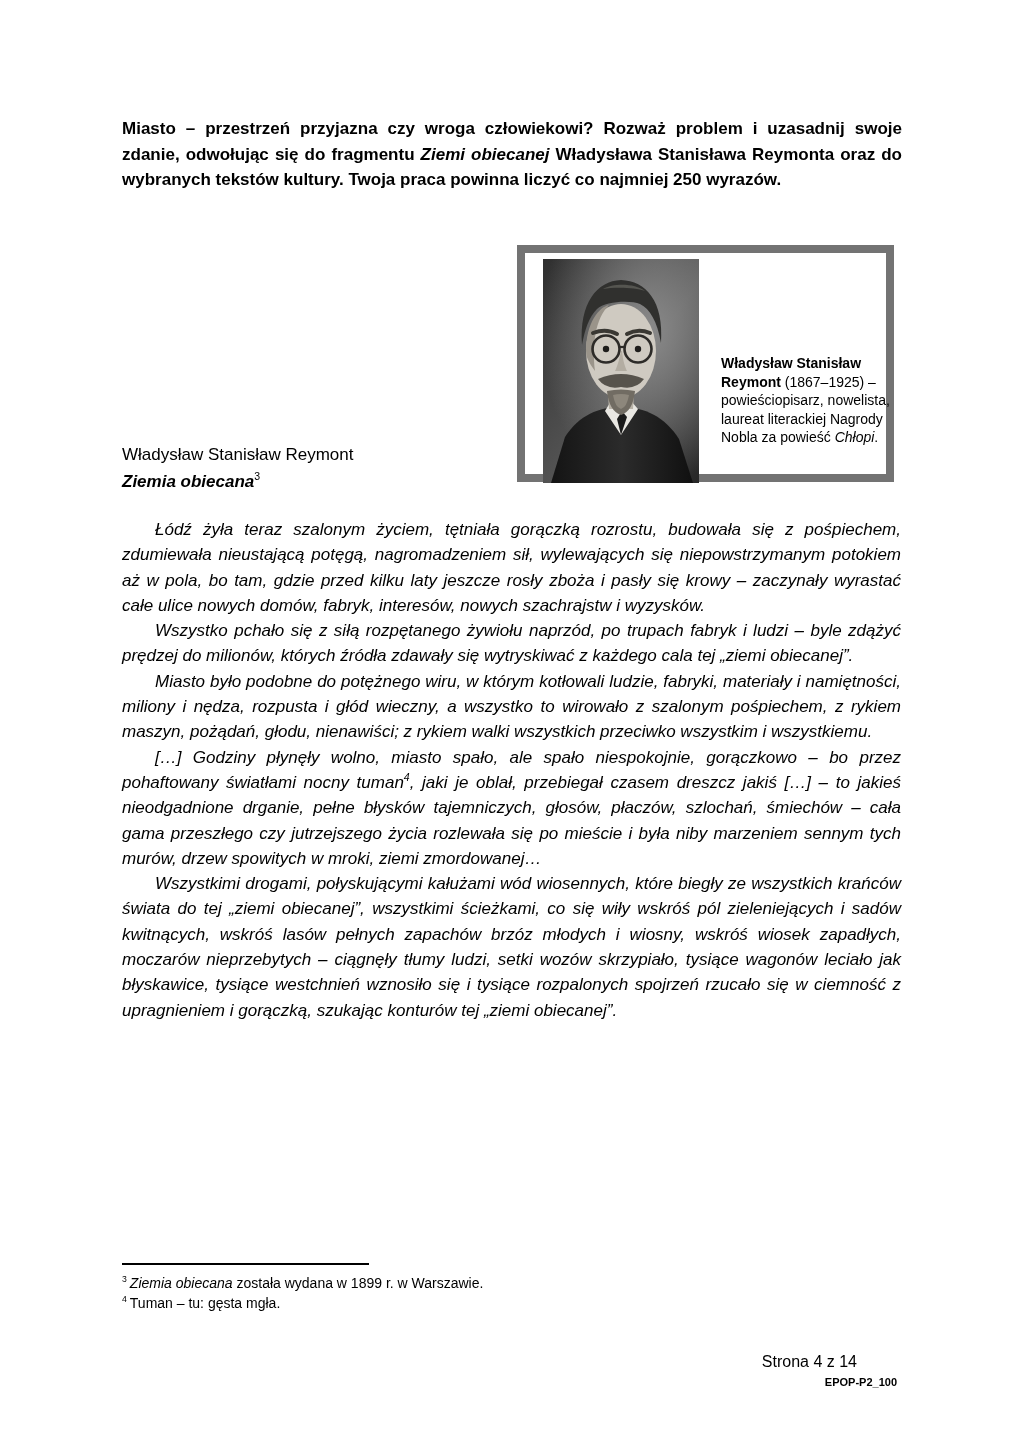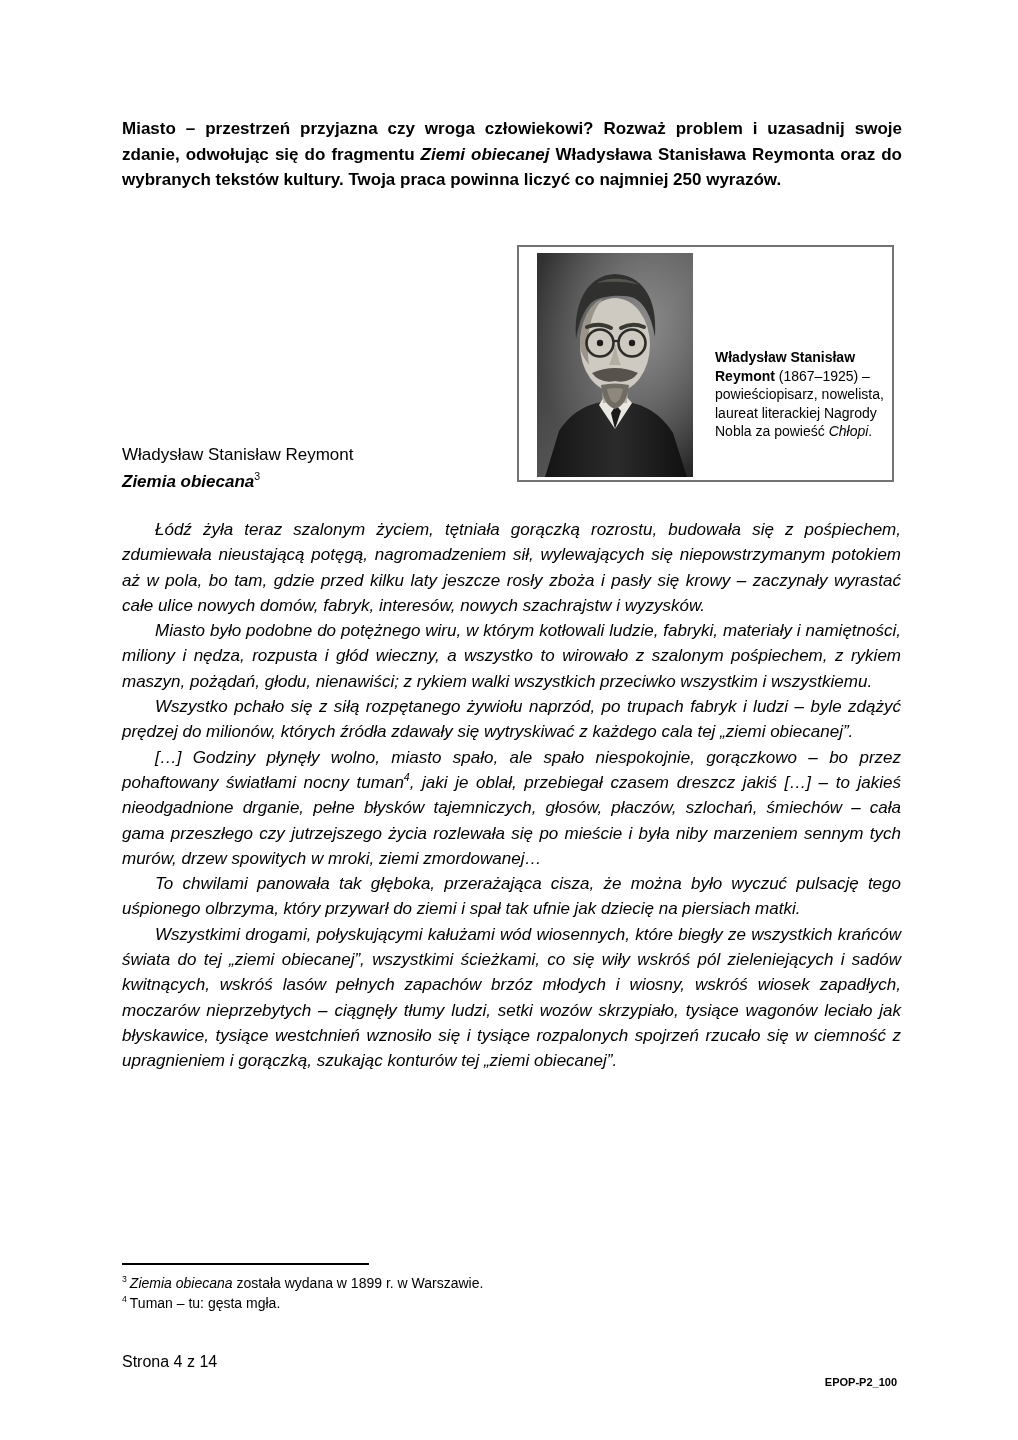--- a/index.html
+++ b/index.html
@@ -20,21 +20,21 @@
     font-size: 17px; font-weight: bold; line-height: 25.6px;
   }
   .task-label { flex: 0 0 88px; }
   .task-text { flex: 1; text-align: justify; }
   .task-text .ital { font-style: italic; }
 
   
   .infobox {
     position: absolute; left: 517px; top: 245px;
     width: 377px; height: 237px;
-    border: 2px solid #737373; background: #fff;
+    border: 8px solid #737373; background: #fff;
   }
   .photo-frame {
     position: absolute; left: 18px; top: 6px;
     width: 156px; height: 224px; overflow: hidden;
   }
   .photo-frame svg { display: block; }
   .caption {
     position: absolute; left: 196px; top: 101px; width: 176px;
     font-size: 14px; line-height: 18.5px;
   }
@@ -71,21 +71,21 @@
     border-top: 2px solid #000;
     margin-bottom: 9px;
   }
   .footnote { margin: 0; }
   .footnote .i { font-style: italic; }
   .footnote sup { margin-right: 3px; }
 
   
   .footer-page {
     position: absolute; left: 122px; top: 1353px; width: 735px;
-    text-align: left; font-size: 16px;
+    text-align: right; font-size: 16px;
   }
   .footer-code {
     position: absolute; right: 121px; top: 1376px;
     font-size: 11px; font-weight: bold;
   }
 </style>
 </head>
 <body>
 
 <div class="page">
@@ -155,25 +155,24 @@
   </div>
 
   <div class="source">
     <div>Władysław Stanisław Reymont</div>
     <div><span class="source-title">Ziemia obiecana</span><sup>3</sup>
     </div>
   </div>
 
   <div class="excerpt">
     <p>Łódź żyła teraz szalonym życiem, tętniała gorączką rozrostu, budowała się z pośpiechem, zdumiewała nieustającą potęgą, nagromadzeniem sił, wylewających się niepowstrzymanym potokiem aż w pola, bo tam, gdzie przed kilku laty jeszcze rosły zboża i pasły się krowy – zaczynały wyrastać całe ulice nowych domów, fabryk, interesów, nowych szachrajstw i wyzysków.</p>
+    <p>Wszystko pchało się z siłą rozpętanego żywiołu naprzód, po trupach fabryk i ludzi – byle zdążyć prędzej do milionów, których źródła zdawały się wytryskiwać z każdego cala tej „ziemi obiecanej”.</p>
     <p>Miasto było podobne do potężnego wiru, w którym kotłowali ludzie, fabryki, materiały i namiętności, miliony i nędza, rozpusta i głód wieczny, a wszystko to wirowało z szalonym pośpiechem, z rykiem maszyn, pożądań, głodu, nienawiści; z rykiem walki wszystkich przeciwko wszystkim i wszystkiemu.</p>
-    <p>Wszystko pchało się z siłą rozpętanego żywiołu naprzód, po trupach fabryk i ludzi – byle zdążyć prędzej do milionów, których źródła zdawały się wytryskiwać z każdego cala tej „ziemi obiecanej”.</p>
     <p><span>[…] Godziny płynęły wolno, miasto spało, ale spało niespokojnie, gorączkowo – bo przez pohaftowany światłami nocny tuman</span><sup>4</sup><span>, jaki je oblał, przebiegał czasem dreszcz jakiś […] – to jakieś nieodgadnione drganie, pełne błysków tajemniczych, głosów, płaczów, szlochań, śmiechów – cała gama przeszłego czy jutrzejszego życia rozlewała się po mieście i była niby marzeniem sennym tych murów, drzew spowitych w mroki, ziemi zmordowanej…</span>
     </p>
-    <p>To chwilami panowała tak głęboka, przerażająca cisza, że można było wyczuć pulsację tego uśpionego olbrzyma, który przywarł do ziemi i spał tak ufnie jak dziecię na piersiach matki.</p>
     <p>Wszystkimi drogami, połyskującymi kałużami wód wiosennych, które biegły ze wszystkich krańców świata do tej „ziemi obiecanej”, wszystkimi ścieżkami, co się wiły wskróś pól zieleniejących i sadów kwitnących, wskróś lasów pełnych zapachów brzóz młodych i wiosny, wskróś wiosek zapadłych, moczarów nieprzebytych – ciągnęły tłumy ludzi, setki wozów skrzypiało, tysiące wagonów leciało jak błyskawice, tysiące westchnień wznosiło się i tysiące rozpalonych spojrzeń rzucało się w ciemność z upragnieniem i gorączką, szukając konturów tej „ziemi obiecanej”.</p>
   </div>
 
   <div class="footnotes">
     <div class="footnote-divider"></div>
     <p class="footnote"><sup>3</sup><span class="i">Ziemia obiecana</span><span> została wydana w 1899 r. w Warszawie.</span>
     </p>
     <p class="footnote"><sup>4</sup><span>Tuman – tu: gęsta mgła.</span>
     </p>
   </div>

